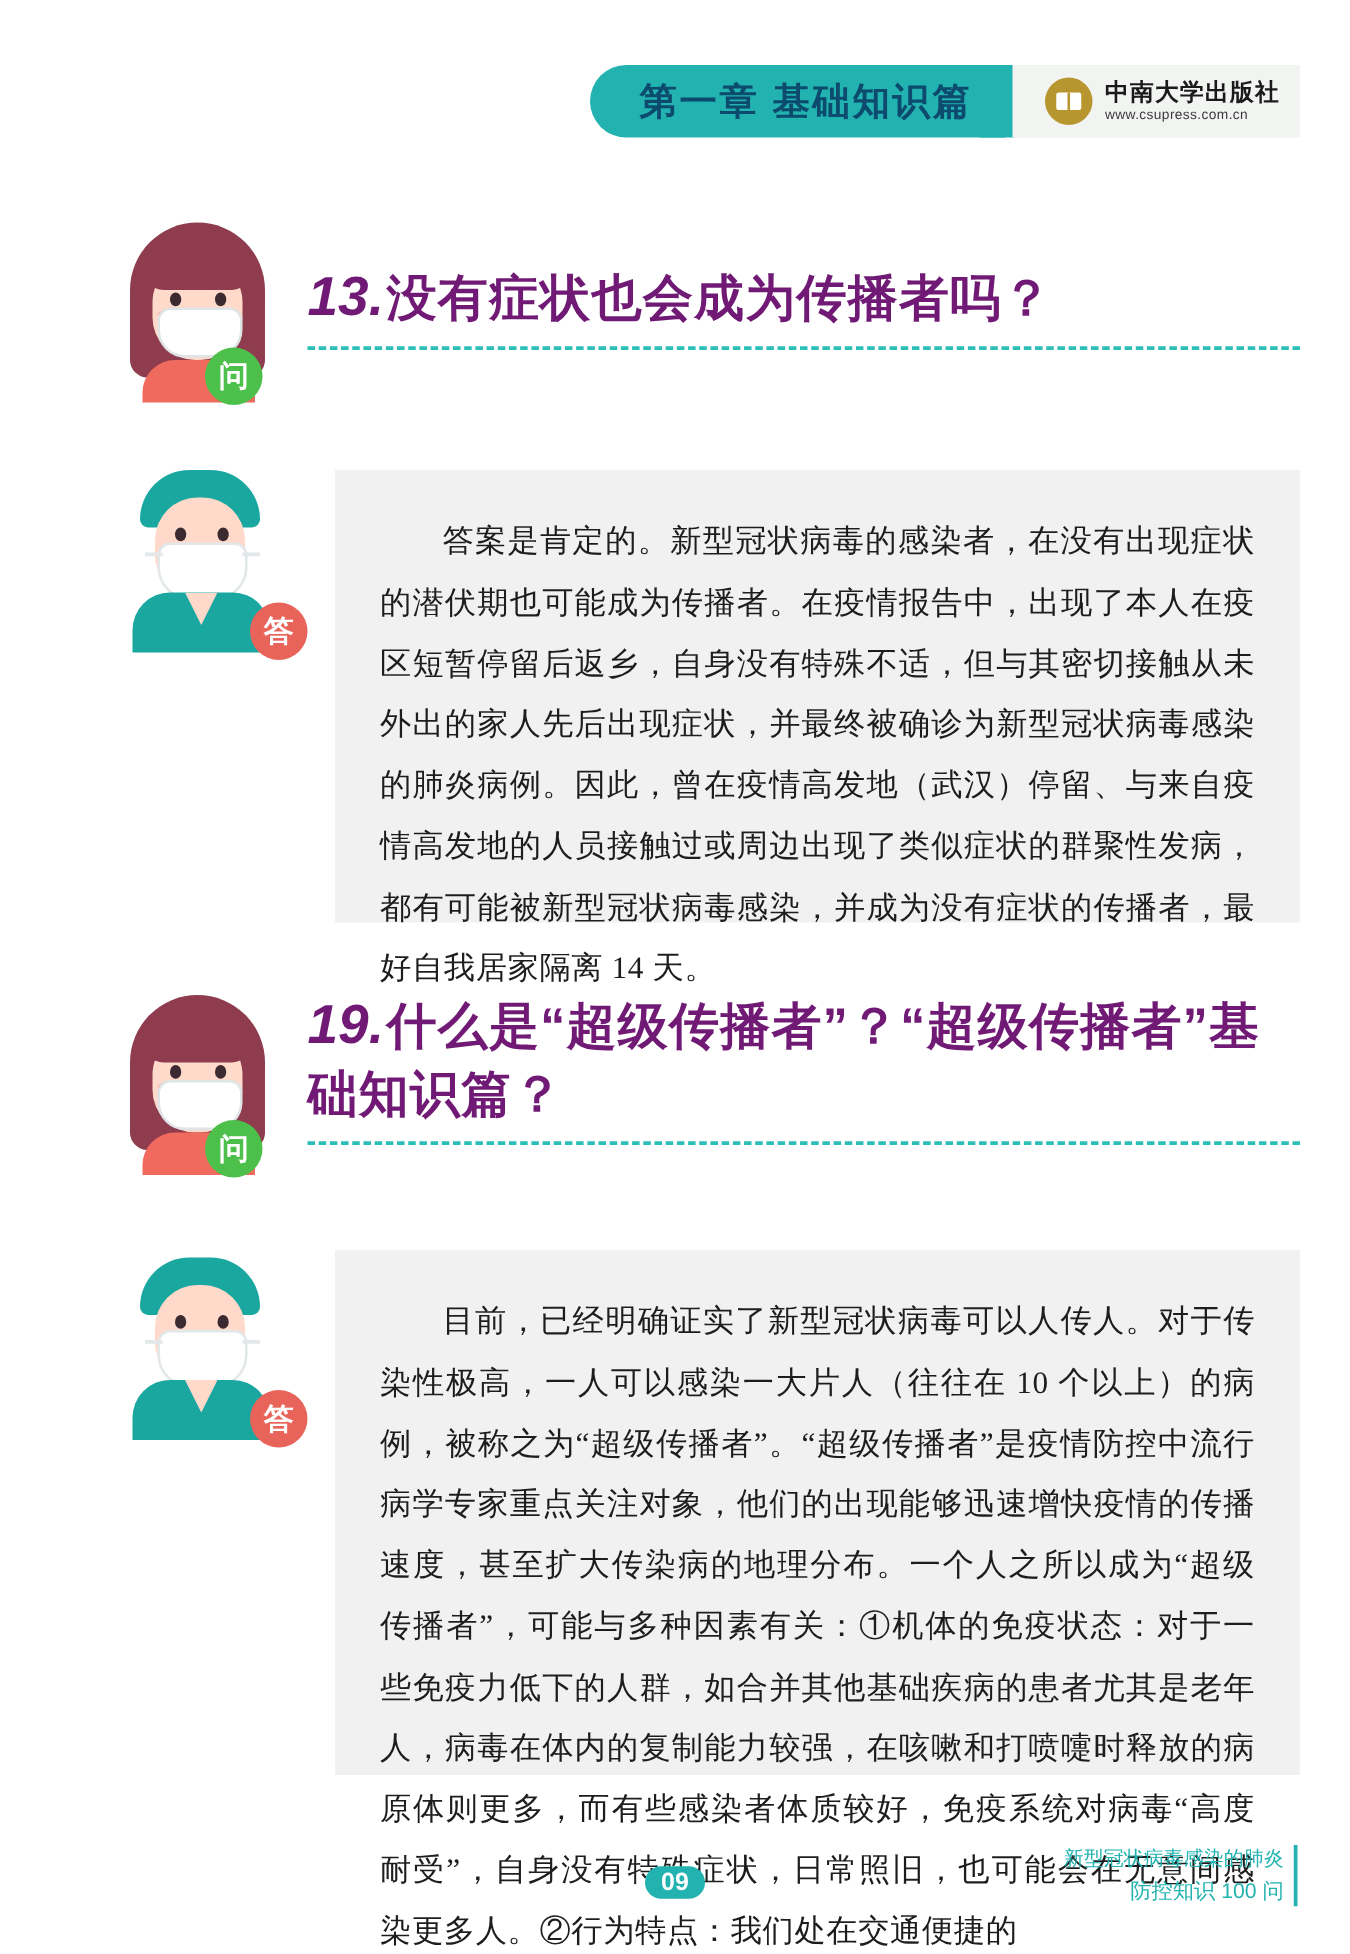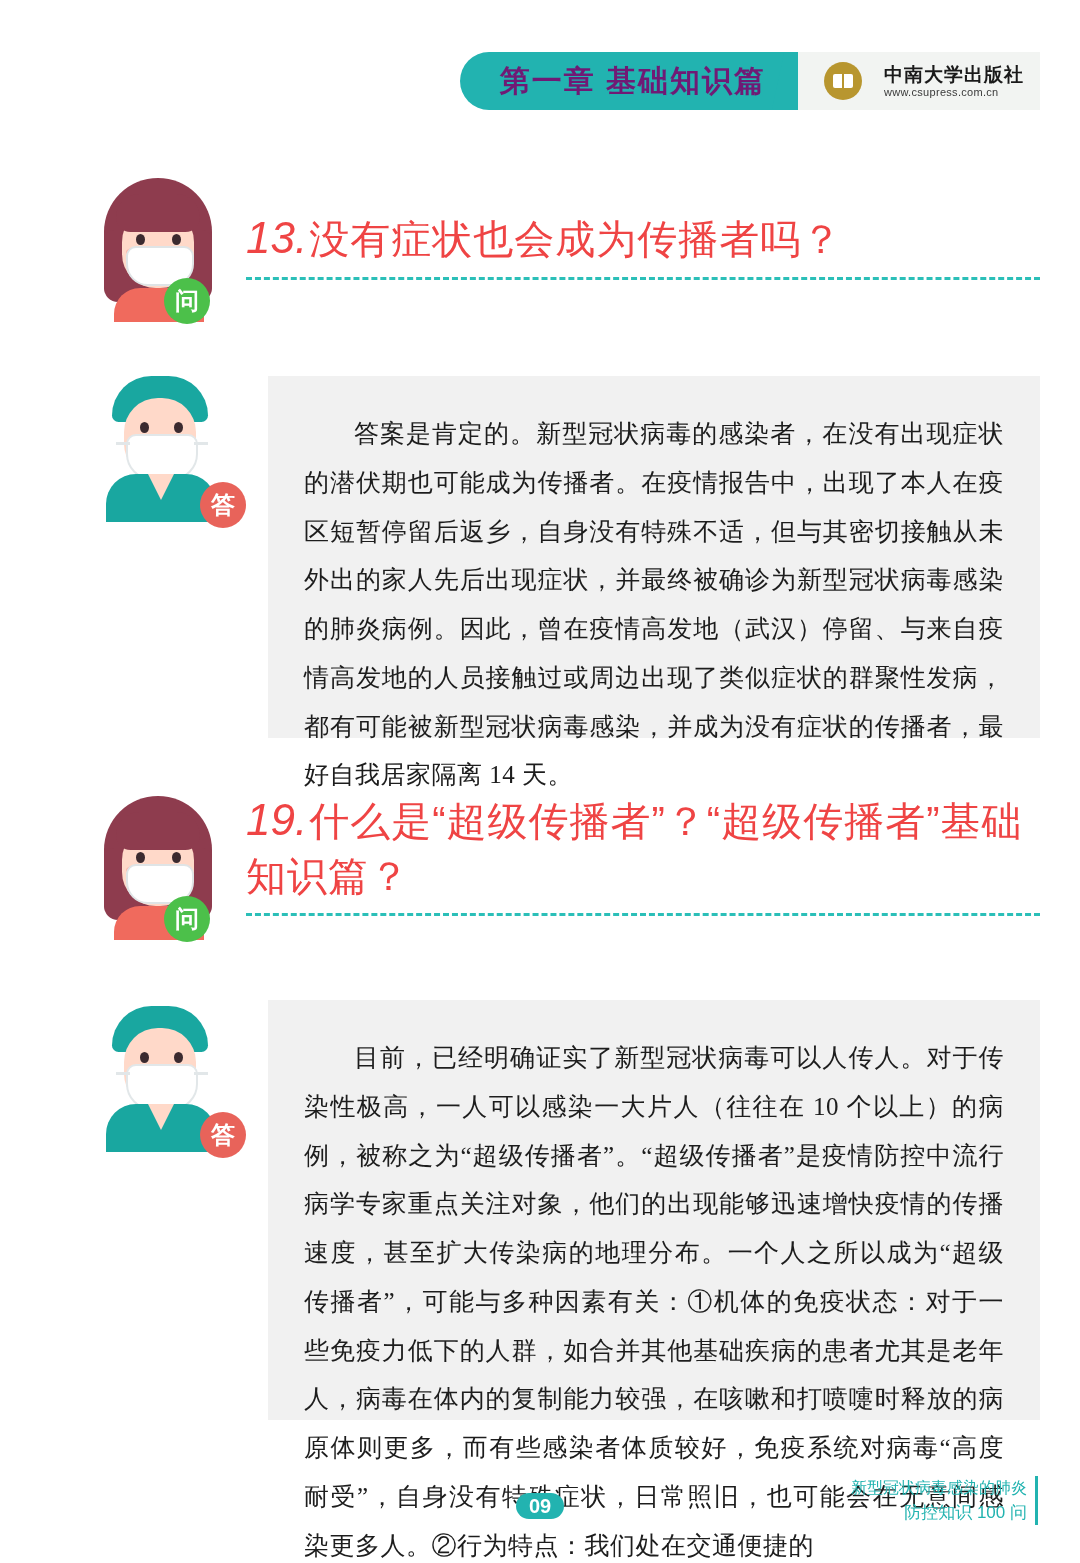--- a/index.html
+++ b/index.html
@@ -19,21 +19,21 @@
   .header {
     position: absolute;
     top: 52px;
     right: 40px;
     display: flex;
     align-items: stretch;
     height: 58px;
   }
   .header-banner {
     background: #22b3b0;
-    color: #701a75;
+    color: #0c4a6e;
     font-family: "Liberation Sans", "DejaVu Sans", sans-serif;
     font-weight: bold;
     font-size: 30px;
     letter-spacing: 2px;
     display: flex;
     align-items: center;
     padding: 0 26px 0 40px;
     border-top-left-radius: 29px;
     border-bottom-left-radius: 29px;
     position: relative;
@@ -45,21 +45,21 @@
     top: 0;
     width: 28px;
     height: 100%;
     background: #22b3b0;
     transform: skewX(-12deg);
   }
   .header-logo {
     background: #f2f4f2;
     display: flex;
     align-items: center;
-    gap: 22px;
+    gap: 10px;
     padding: 0 16px 0 26px;
     margin-left: 6px;
     position: relative;
     z-index: 2;
   }
   .logo-mark {
     width: 38px;
     height: 38px;
     border-radius: 50%;
     background: #b8962f;
@@ -96,22 +96,22 @@
     font-family: "Liberation Sans", sans-serif;
     font-size: 11px;
     color: #3a3a3a;
     letter-spacing: 0.3px;
   }
 
   
   .q-block { position: absolute; }
   .q-title {
     font-family: "Liberation Sans", "DejaVu Sans", sans-serif;
-    font-weight: normal;
-    color: #ef4444;
+    font-weight: bold;
+    color: #701a75;
     font-size: 40px;
     line-height: 1.35;
     letter-spacing: 1px;
   }
   .q-num {
     font-style: italic;
     font-size: 44px;
     letter-spacing: 0px;
     margin-right: 2px;
   }

